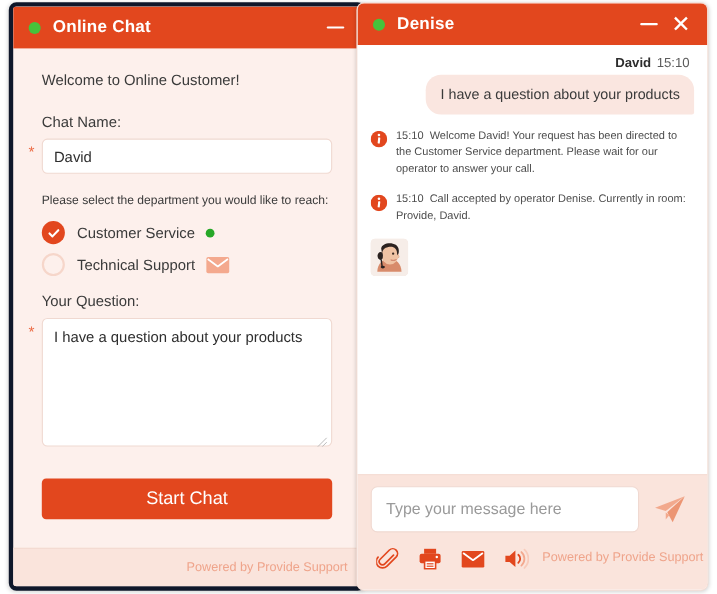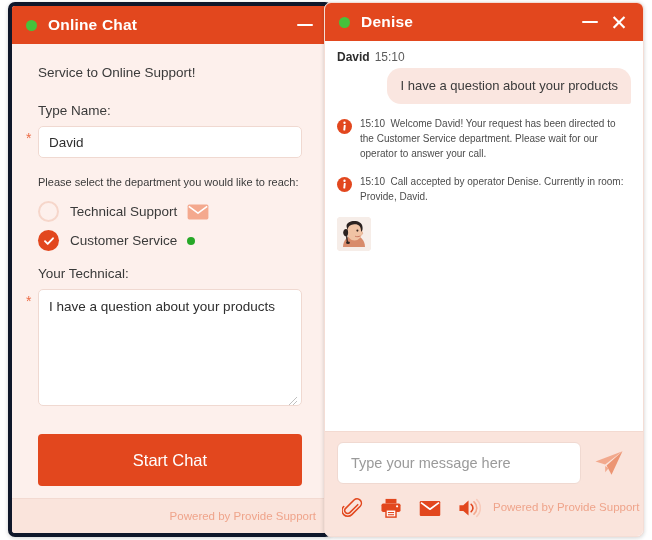--- a/index.html
+++ b/index.html
@@ -110,21 +110,21 @@
     padding: 8px 10px;
     font-family: "Liberation Sans", sans-serif;
     font-size: 13.5px; color: #2E2E2E;
     resize: none; outline: none; line-height: 1.4;
   }
   .resize-grip {
     position: absolute; right: 4px; bottom: 4px;
     width: 10px; height: 10px; pointer-events: none;
   }
   .start-btn {
-    display: block; width: 100%; height: 52px;
+    display: block; width: 100%; height: 37px;
     margin-top: 24px;
     background: #E2471E;
     border: none; border-radius: 4px;
     color: #fff; font-size: 16.5px;
     font-family: "Liberation Sans", sans-serif;
     cursor: pointer;
   }
   .left-footer {
     flex: 0 0 auto;
     height: 35px;
@@ -148,21 +148,21 @@
     background: #fff;
     padding: 9px 12px 6px 12px;
     overflow: hidden;
     position: relative;
   }
   .msg-meta {
     font-size: 12px; color: #4A4A4A; margin-bottom: 4px;
   }
   .msg-meta .who { font-weight: bold; color: #2D2D2D; }
   .msg-meta .time { color: #5C5C5C; margin-left: 5px; }
-  .meta-right { padding-right: 4px; }
+  .meta-right { text-align: right; padding-right: 4px; }
 
   .bubble {
     font-size: 13px; color: #3A3A3A; line-height: 1.42;
     padding: 9px 13px;
     border-radius: 14px;
     display: inline-block;
     max-width: 255px;
   }
   .bubble-user {
     background: #FAE6E0;
@@ -243,52 +243,52 @@
       <span class="status-dot"></span>
       <span class="panel-title">Online Chat</span>
       <span class="hdr-spacer"></span>
       <span class="win-btn btn-min">
         <span class="bar"></span>
       </span>
     </div>
 
     <div class="left-body">
 
-      <div class="welcome-text">Service to Online Support!</div>
-
-      <div class="field-label">Type Name:</div>
+      <div class="welcome-text">Welcome to Online Customer!</div>
+
+      <div class="field-label">Chat Name:</div>
       <div class="req-row">
         <span class="req-star">*</span>
         <input class="text-input" type="text" value="David" style="">
       </div>
 
       <div class="select-prompt">Please select the department you would like to reach:</div>
+
+      <div class="radio-row">
+        <span class="radio-outer on">
+          <svg width="12" height="12" viewBox="0 0 12 12" aria-hidden="true">
+            <path d="M2 6.2 L4.7 8.9 L10 3.3" fill="none" stroke="#ffffff" stroke-width="1.9" stroke-linecap="round" stroke-linejoin="round"></path>
+          </svg>
+        </span>
+        <span class="radio-label">Customer Service</span>
+        <span class="dept-online"></span>
+      </div>
 
       <div class="radio-row">
         <span class="radio-outer off"></span>
         <span class="radio-label">Technical Support</span>
         <span class="dept-mail">
           <svg width="22" height="16" viewBox="0 0 22 16" aria-hidden="true">
             <rect x="0.6" y="0.6" width="20.8" height="14.8" rx="1.6" fill="#F4A98E"></rect>
             <path d="M1.8 2.4 L11 9.2 L20.2 2.4" fill="none" stroke="#ffffff" stroke-width="1.6" stroke-linejoin="round"></path>
           </svg>
         </span>
       </div>
 
-      <div class="radio-row">
-        <span class="radio-outer on">
-          <svg width="12" height="12" viewBox="0 0 12 12" aria-hidden="true">
-            <path d="M2 6.2 L4.7 8.9 L10 3.3" fill="none" stroke="#ffffff" stroke-width="1.9" stroke-linecap="round" stroke-linejoin="round"></path>
-          </svg>
-        </span>
-        <span class="radio-label">Customer Service</span>
-        <span class="dept-online"></span>
-      </div>
-
-      <div class="field-label q-label">Your Technical:</div>
+      <div class="field-label q-label">Your Question:</div>
       <div class="req-row textarea-wrap">
         <span class="req-star">*</span>
         <textarea class="textarea" style="">I have a question about your products</textarea>
         <svg class="resize-grip" viewBox="0 0 10 10" aria-hidden="true">
           <path d="M9 1 L1 9 M9 5 L5 9" stroke="#b9b9b9" stroke-width="0.9" fill="none"></path>
         </svg>
       </div>
 
       <button class="start-btn">Start Chat</button>
     </div>

